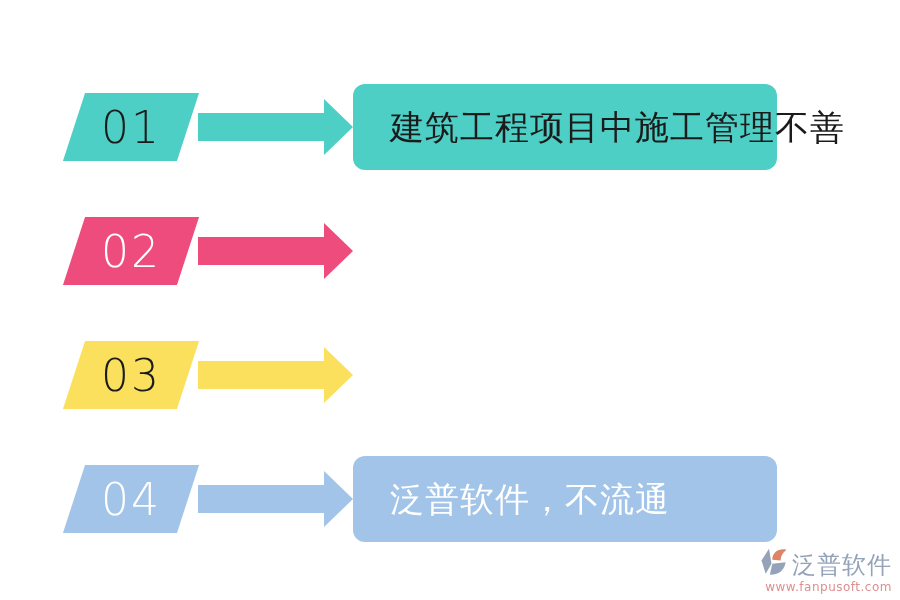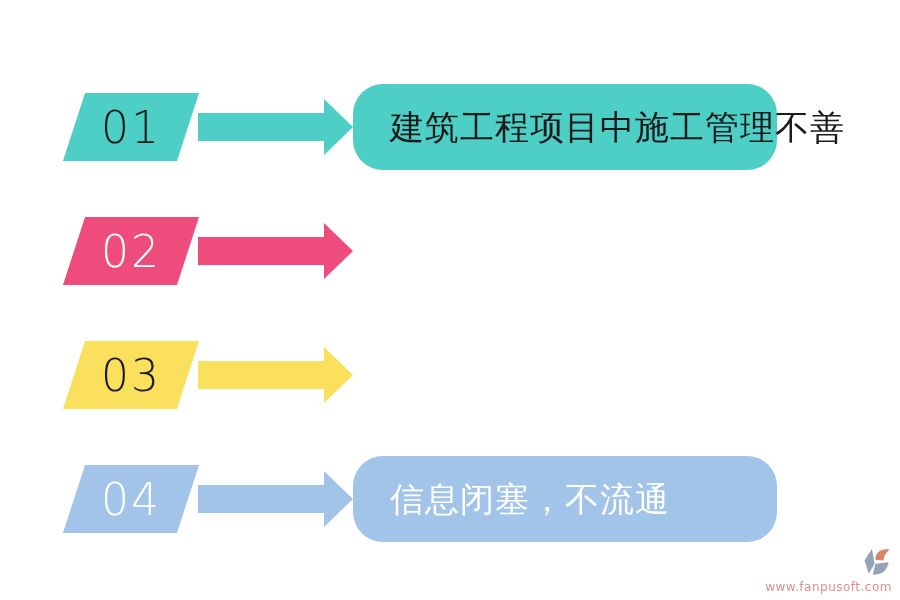--- a/index.html
+++ b/index.html
@@ -56,21 +56,21 @@
     width: 155px;
     height: 56px;
   }
   .arrow svg { display: block; width: 100%; height: 100%; }
   .box {
     position: absolute;
     left: 353px;
     top: 0;
     width: 424px;
     height: 86px;
-    border-radius: 30px;
+    border-radius: 12px;
     background: var(--row-color);
   }
   .box-label {
     display: block;
     line-height: 86px;
     padding-left: 37px;
     font-size: 34px;
     letter-spacing: 1px;
     color: var(--text-color);
     white-space: nowrap;
@@ -154,30 +154,31 @@
     <div class="para">
       <span class="num">04</span>
     </div>
     <div class="arrow">
       <svg viewBox="0 0 155 56" fill="currentColor">
           <rect x="0" y="14" width="127" height="28"></rect>
           <polygon points="126,0 155,28 126,56"></polygon>
         </svg>
     </div>
     <div class="box">
-      <span class="box-label">信息闭塞，不流通</span>
+      <span class="box-label">泛普软件，不流通</span>
     </div>
   </div>
 
   <div class="watermark">
     <div class="wm-top">
       <span class="wm-logo">
         <svg viewBox="0 0 36 36">
           <path class="logo-gray" d="M12,1 L3,15 L8,31 L15,19 Z"></path>
           <path class="logo-orange" d="M16,14 C16,5 24,0 33,2 C28,6 26,10 26,15 Z"></path>
           <path class="logo-gray" d="M16,19 L32,17 C30,27 24,32 13,32 Z"></path>
         </svg>
       </span>
+      <span class="wm-brand">泛普软件</span>
     </div>
     <div class="wm-url">www.fanpusoft.com</div>
   </div>
 
 </div>
 
 </body></html>

